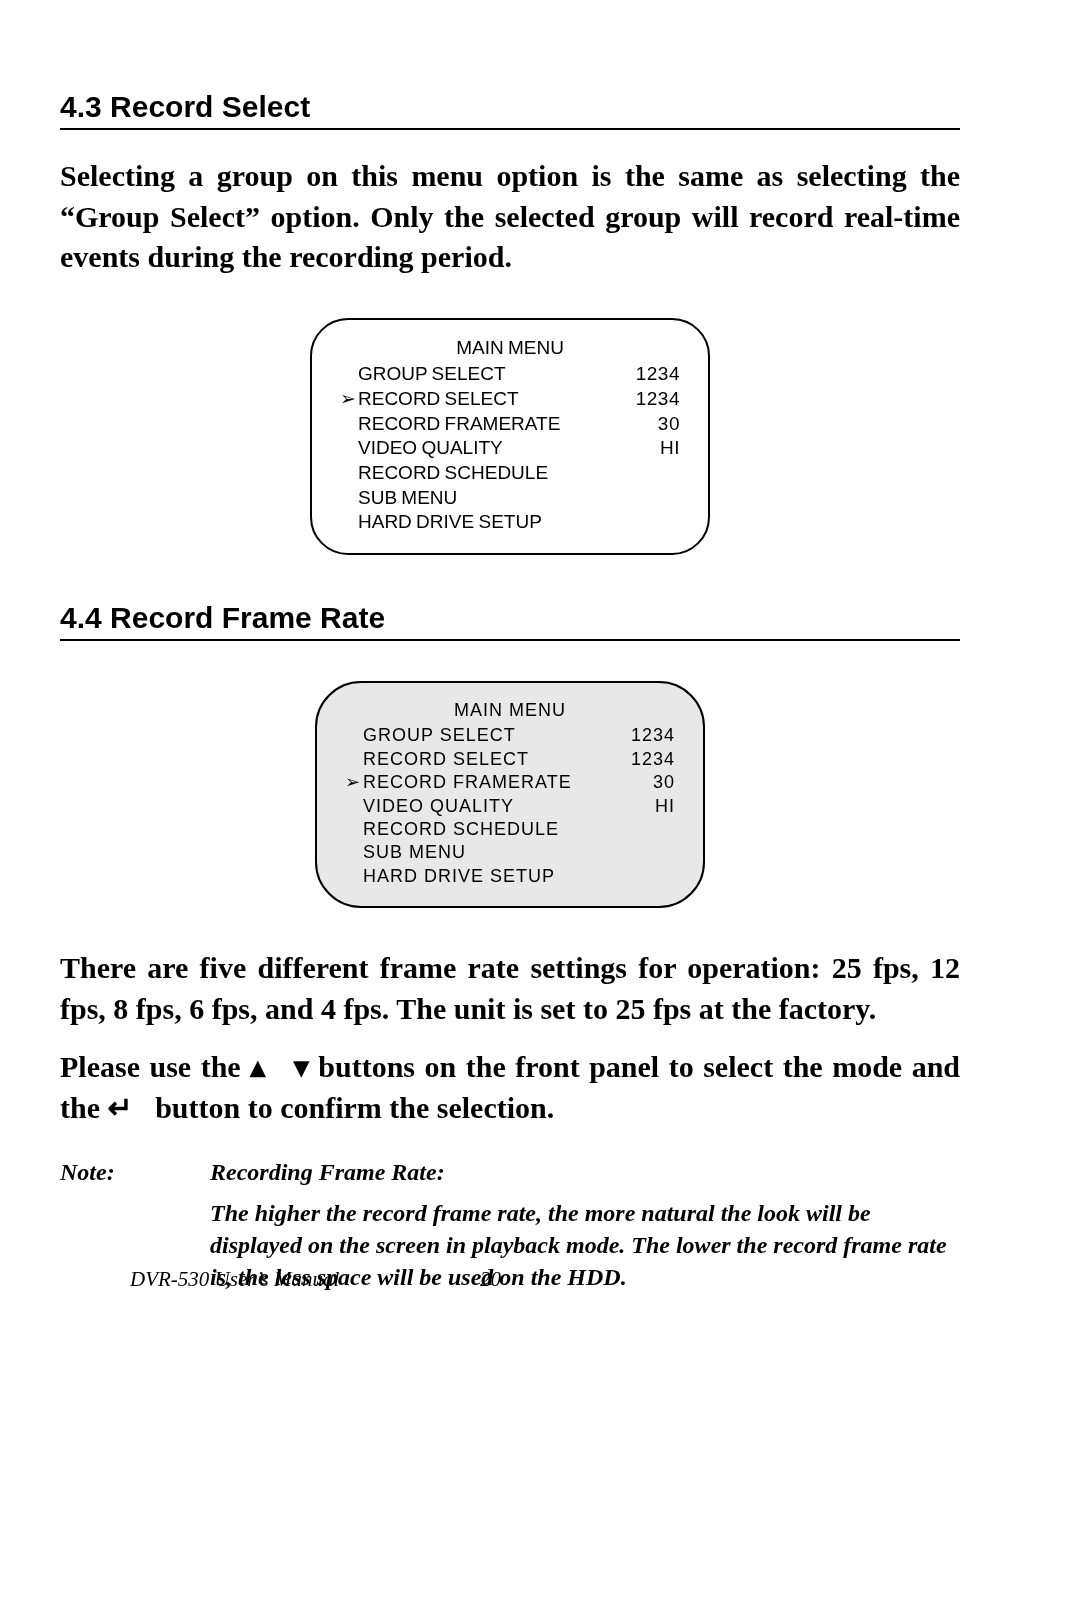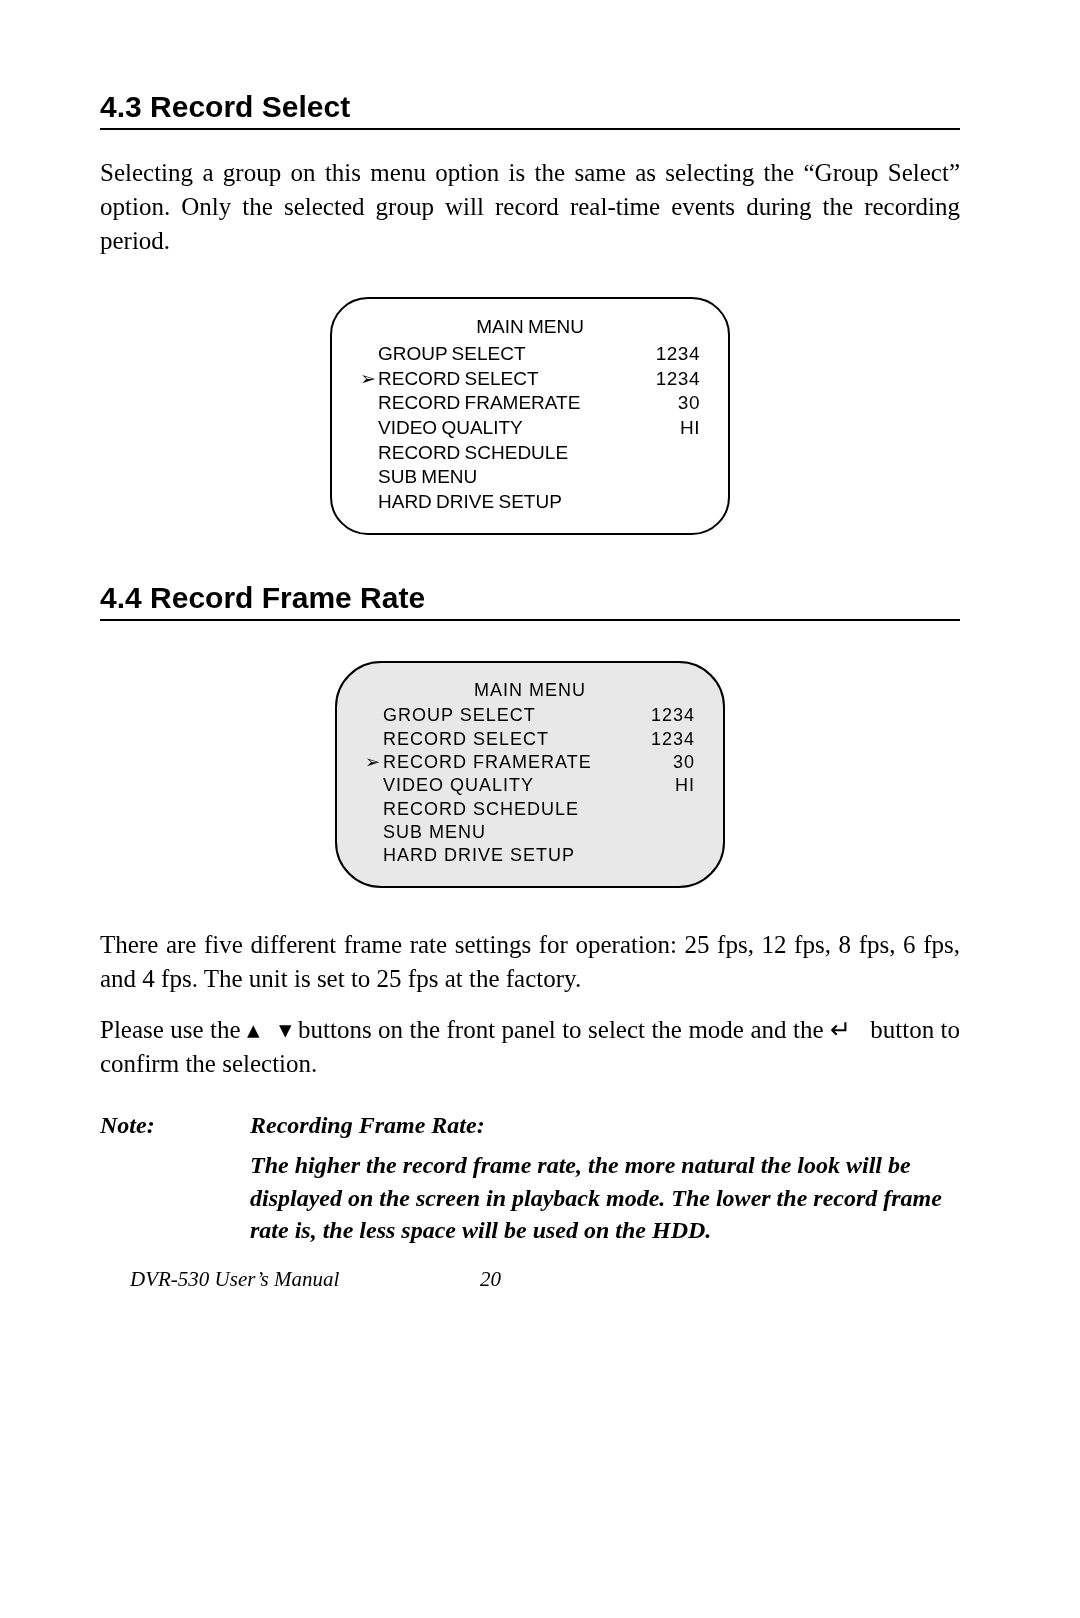--- a/index.html
+++ b/index.html
@@ -7,38 +7,39 @@
     padding: 0;
     background: #fff;
     color: #000;
     font-family: "Times New Roman", Times, serif;
   }
   .page {
     width: 1080px;
     height: 1362px;
     position: relative;
     box-sizing: border-box;
-    padding: 90px 120px 60px 100px;
+    padding: 90px 120px 60px 60px;
   }
   .section-heading {
     font-family: Arial, Helvetica, sans-serif;
     font-weight: 700;
     font-size: 30px;
     margin: 0 0 4px 0;
   }
   .rule {
     border: none;
     border-top: 2px solid #000;
     margin: 0 0 26px 0;
   }
   .body-text {
-    font-size: 25px;
+    font-size: 30px;
     line-height: 1.35;
     margin: 0 0 18px 0;
     text-align: justify;
+    font-weight: bold;
   }
   .menu-wrap {
     display: flex;
     justify-content: center;
     margin: 40px 0 40px 0;
   }
   .menu-box {
     width: 400px;
     border: 2px solid #000;
     border-radius: 38px;

